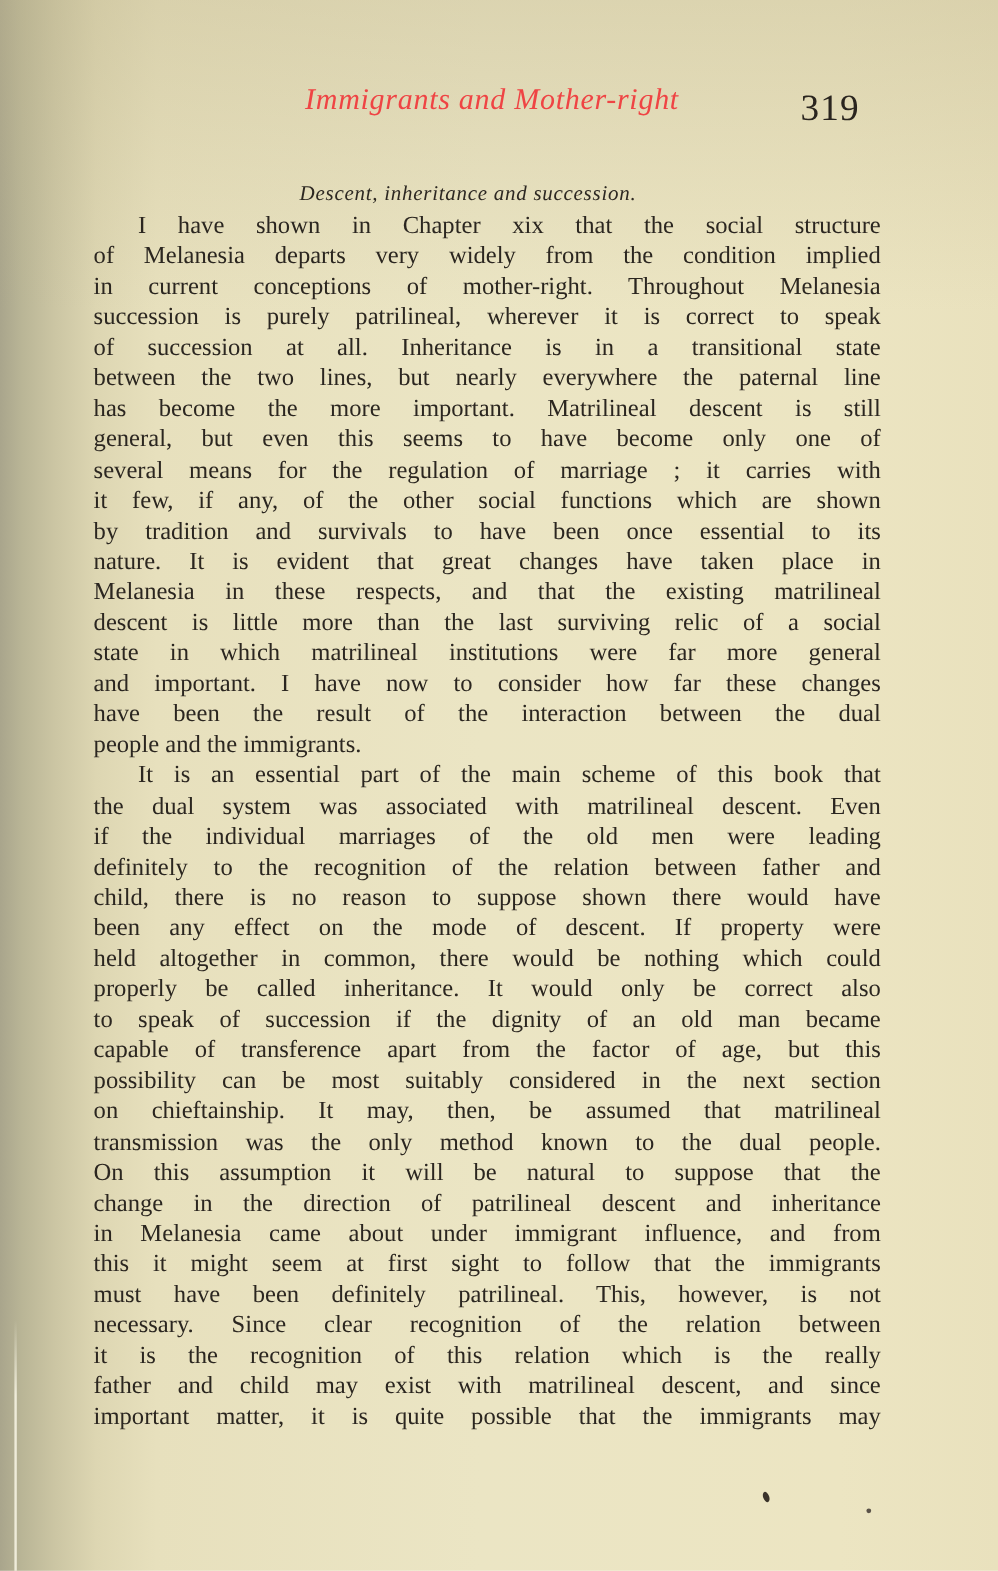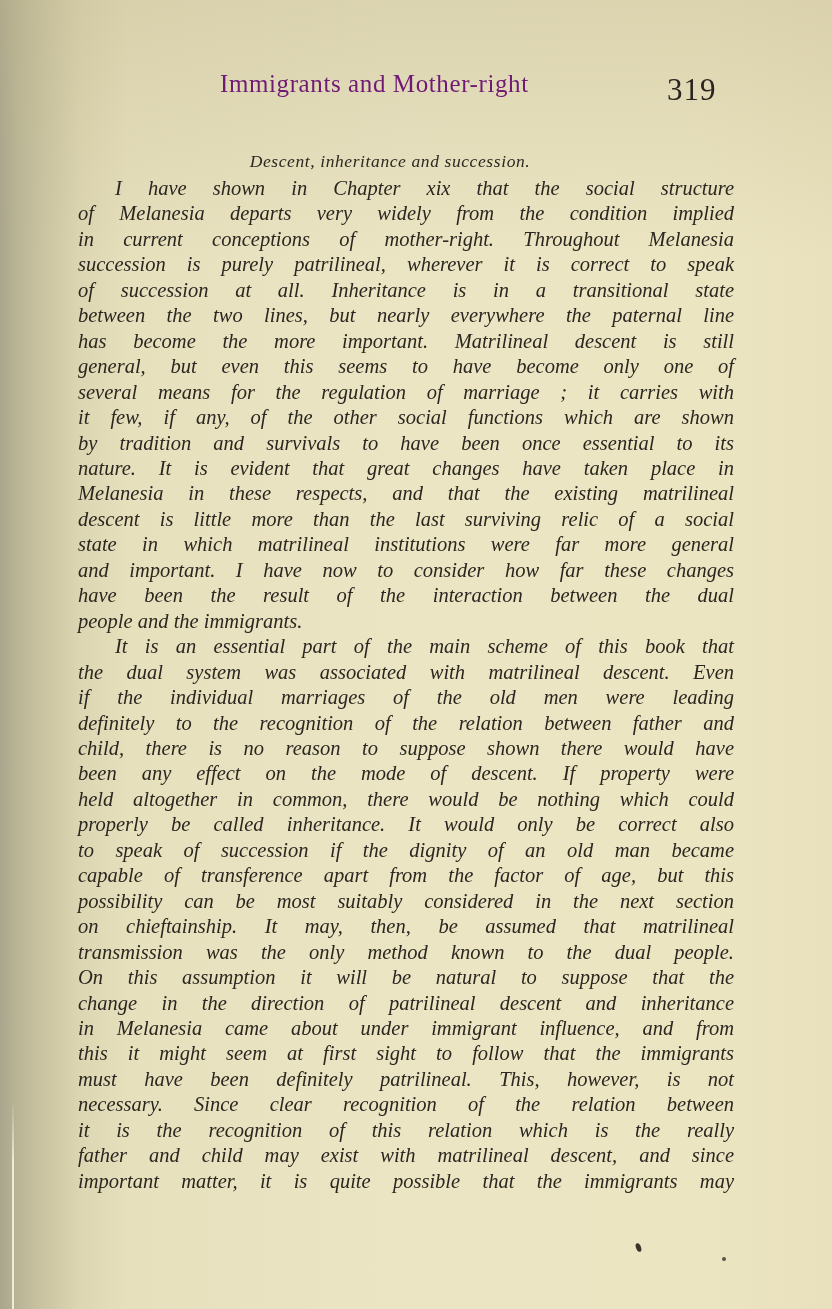--- a/index.html
+++ b/index.html
@@ -42,23 +42,25 @@
       left: 0;
       top: 70px;
       width: 832px;
       height: 44px;
     }
     .running-title {
       position: absolute;
       left: 220px;
       top: 0;
       width: 380px;
+      text-align: center;
+      font-style: italic;
       font-size: 25px;
       letter-spacing: 0.6px;
-      color: #701a75;
+      color: #ef4444;
     }
     .page-number {
       position: absolute;
       left: 667px;
       top: 2px;
       font-size: 31px;
       letter-spacing: 1px;
       color: #2a251f;
     }
     .section-heading {
@@ -74,21 +76,20 @@
       margin-top: 11px;
     }
     .body-text {
       position: absolute;
       left: 78px;
       top: 176px;
       width: 656px;
       font-size: 20.5px;
       line-height: 25.45px;
       color: #2b2620;
-      font-style: italic;
     }
     .paragraph {
       margin: 0;
       text-indent: 37px;
       text-align: justify;
       text-align-last: left;
       hyphens: none;
     }
     .line {
       display: block;

